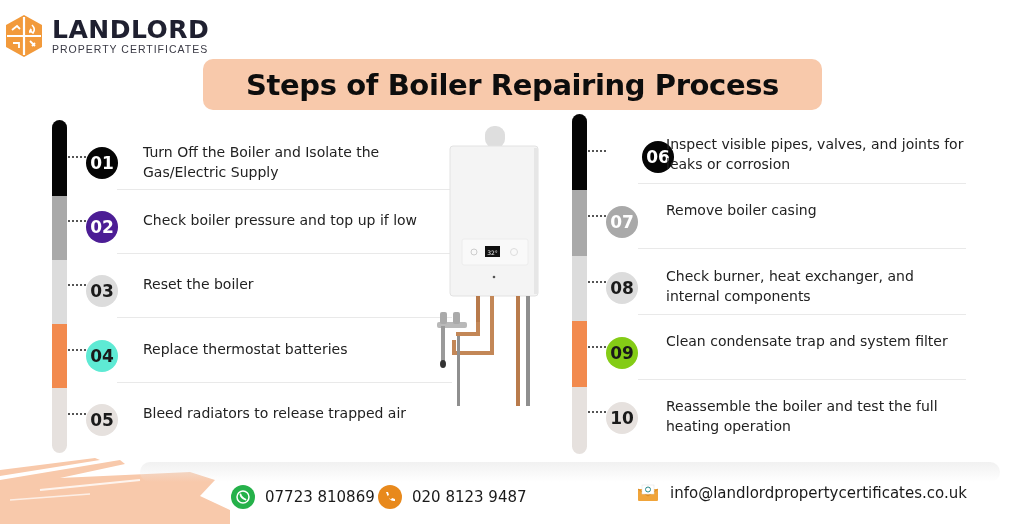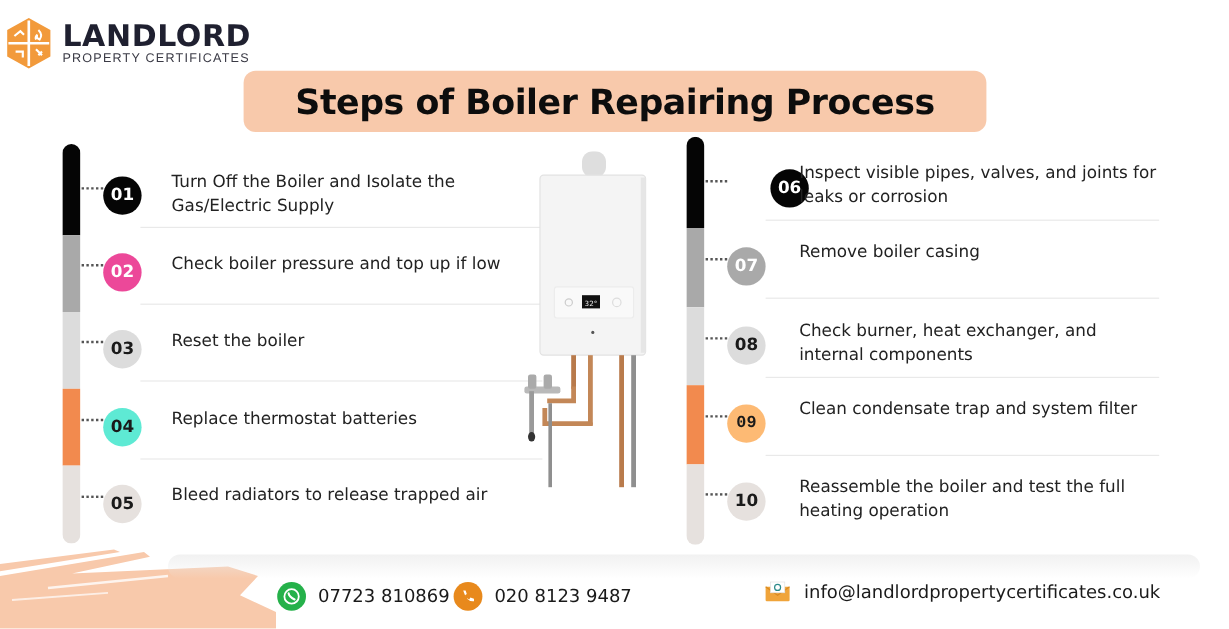--- a/index.html
+++ b/index.html
@@ -19,21 +19,21 @@
 
   
   .column { position: absolute; top: 120px; }
   .column.left { left: 52px; }
   .column.right { left: 572px; top: 114px; }
   .rail { position: absolute; left: 0; top: 0; width: 15px; border-radius: 8px; overflow: hidden; }
   .rail-seg { width: 15px; }
   .steps { position: absolute; left: 0; top: 0; }
   .step { position: absolute; left: 0; width: 390px; height: 64px; }
   .step .dots { position: absolute; left: 16px; width: 18px; border-top: 2px dotted #555; top: 30px; }
-  .step .badge { position: absolute; left: 34px; top: 21px; width: 32px; height: 32px; border-radius: 50%; display: flex; align-items: center; justify-content: center; font-family: "DejaVu Sans", sans-serif; font-weight: bold; font-size: 14px; }
+  .step .badge { position: absolute; left: 34px; top: 21px; width: 32px; height: 32px; border-radius: 50%; display: flex; align-items: center; justify-content: center; font-family: "DejaVu Sans", sans-serif; font-weight: bold; font-size: 17px; }
   .step .label { position: absolute; left: 91px; top: 20px; width: 295px; font-family: "DejaVu Sans", sans-serif; font-size: 14px; line-height: 20px; color: #222; }
   .step .divider { position: absolute; left: 65px; right: -10px; bottom: 0; height: 1px; background: #e9e9e9; }
   .column.right .step { width: 390px; }
   .column.right .step .label { left: 94px; width: 300px; }
   .column.right .step .divider { left: 66px; right: -4px; }
 
   
   .boiler { position: absolute; left: 429px; top: 126px; width: 130px; height: 285px; }
 
   
@@ -78,21 +78,21 @@
   </div>
   <div class="steps">
     <div class="step" style="top:6px;">
       <div class="dots"></div>
       <div class="badge" style="background:#050505;color:#fff;">01</div>
       <div class="label" style="top:16px;">Turn Off the Boiler and Isolate the Gas/Electric Supply</div>
       <div class="divider"></div>
     </div>
     <div class="step" style="top:70px;">
       <div class="dots"></div>
-      <div class="badge" style="background:#ec4899;color:#fff;">02</div>
+      <div class="badge" style="background:#4c1d95;color:#fff;">02</div>
       <div class="label">Check boiler pressure and top up if low</div>
       <div class="divider"></div>
     </div>
     <div class="step" style="top:134px;">
       <div class="dots"></div>
       <div class="badge" style="background:#dcdcdc;color:#1a1a1a;">03</div>
       <div class="label">Reset the boiler</div>
       <div class="divider"></div>
     </div>
     <div class="step" style="top:199px;">
@@ -162,21 +162,21 @@
       <div class="divider"></div>
     </div>
     <div class="step" style="top:137px;">
       <div class="dots"></div>
       <div class="badge" style="background:#dcdcdc;color:#1a1a1a;">08</div>
       <div class="label" style="top:15px;">Check burner, heat exchanger, and internal components</div>
       <div class="divider"></div>
     </div>
     <div class="step" style="top:202px;">
       <div class="dots"></div>
-      <div class="badge" style="background:#fdba74;color:#1a1a1a;font-family:Liberation Mono, monospace;">09</div>
+      <div class="badge" style="background:#84cc16;color:#1a1a1a;">09</div>
       <div class="label" style="top:15px;">Clean condensate trap and system filter</div>
       <div class="divider"></div>
     </div>
     <div class="step" style="top:267px;">
       <div class="dots"></div>
       <div class="badge" style="background:#e6e1de;color:#1a1a1a;">10</div>
       <div class="label" style="top:15px;">Reassemble the boiler and test the full heating operation</div>
     </div>
   </div>
 </div>

